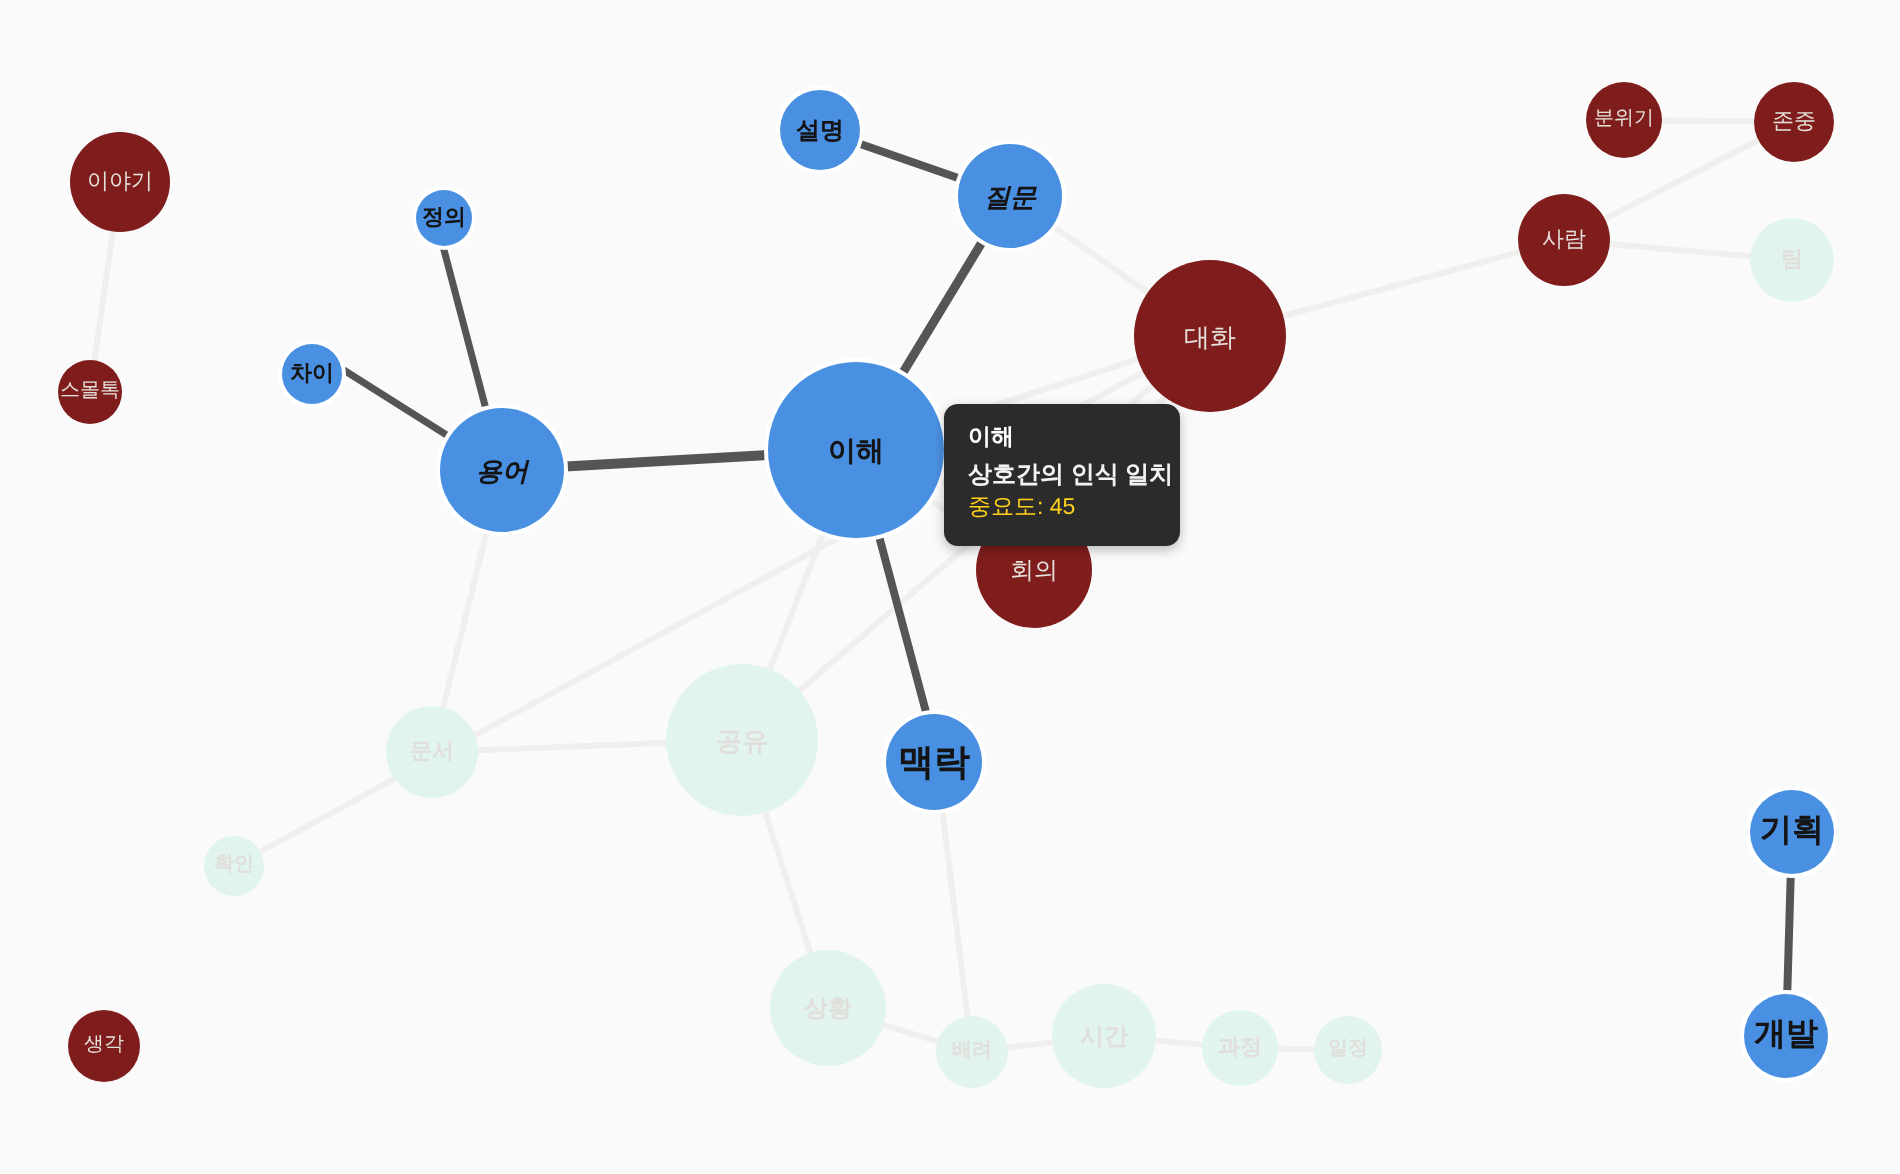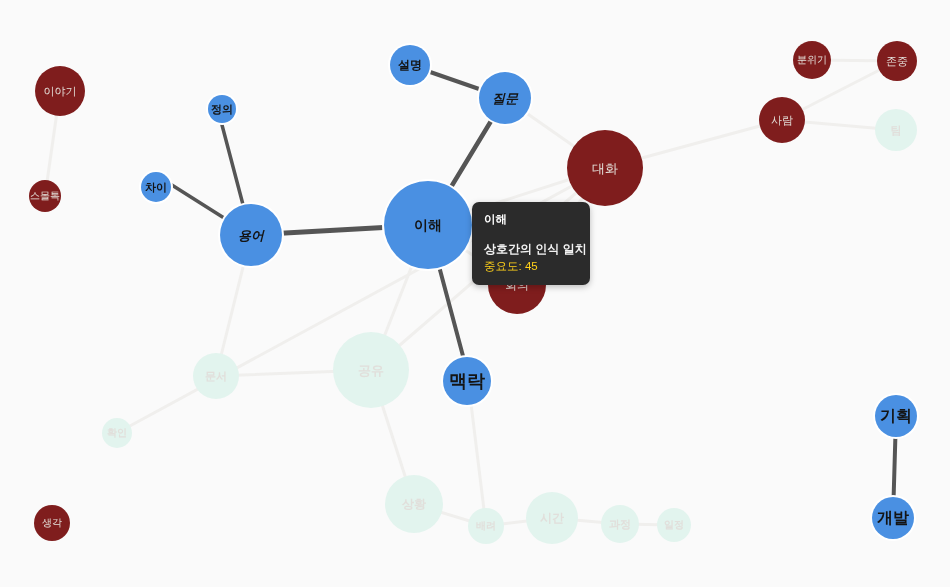--- a/index.html
+++ b/index.html
@@ -72,21 +72,20 @@
     font-size: 11.5px;
     line-height: 1.45;
     white-space: nowrap;
   }
   #tooltip .tt-desc {
     color: #f2f2f2;
     font-size: 12px;
     font-weight: bold;
     line-height: 1.5;
     white-space: nowrap;
-    margin-top: 12px;
   }
   #tooltip .tt-metric {
     color: #ffd11a;
     font-size: 11.5px;
     font-weight: normal;
     line-height: 1.5;
     white-space: nowrap;
   }
 </style>
 </head>

